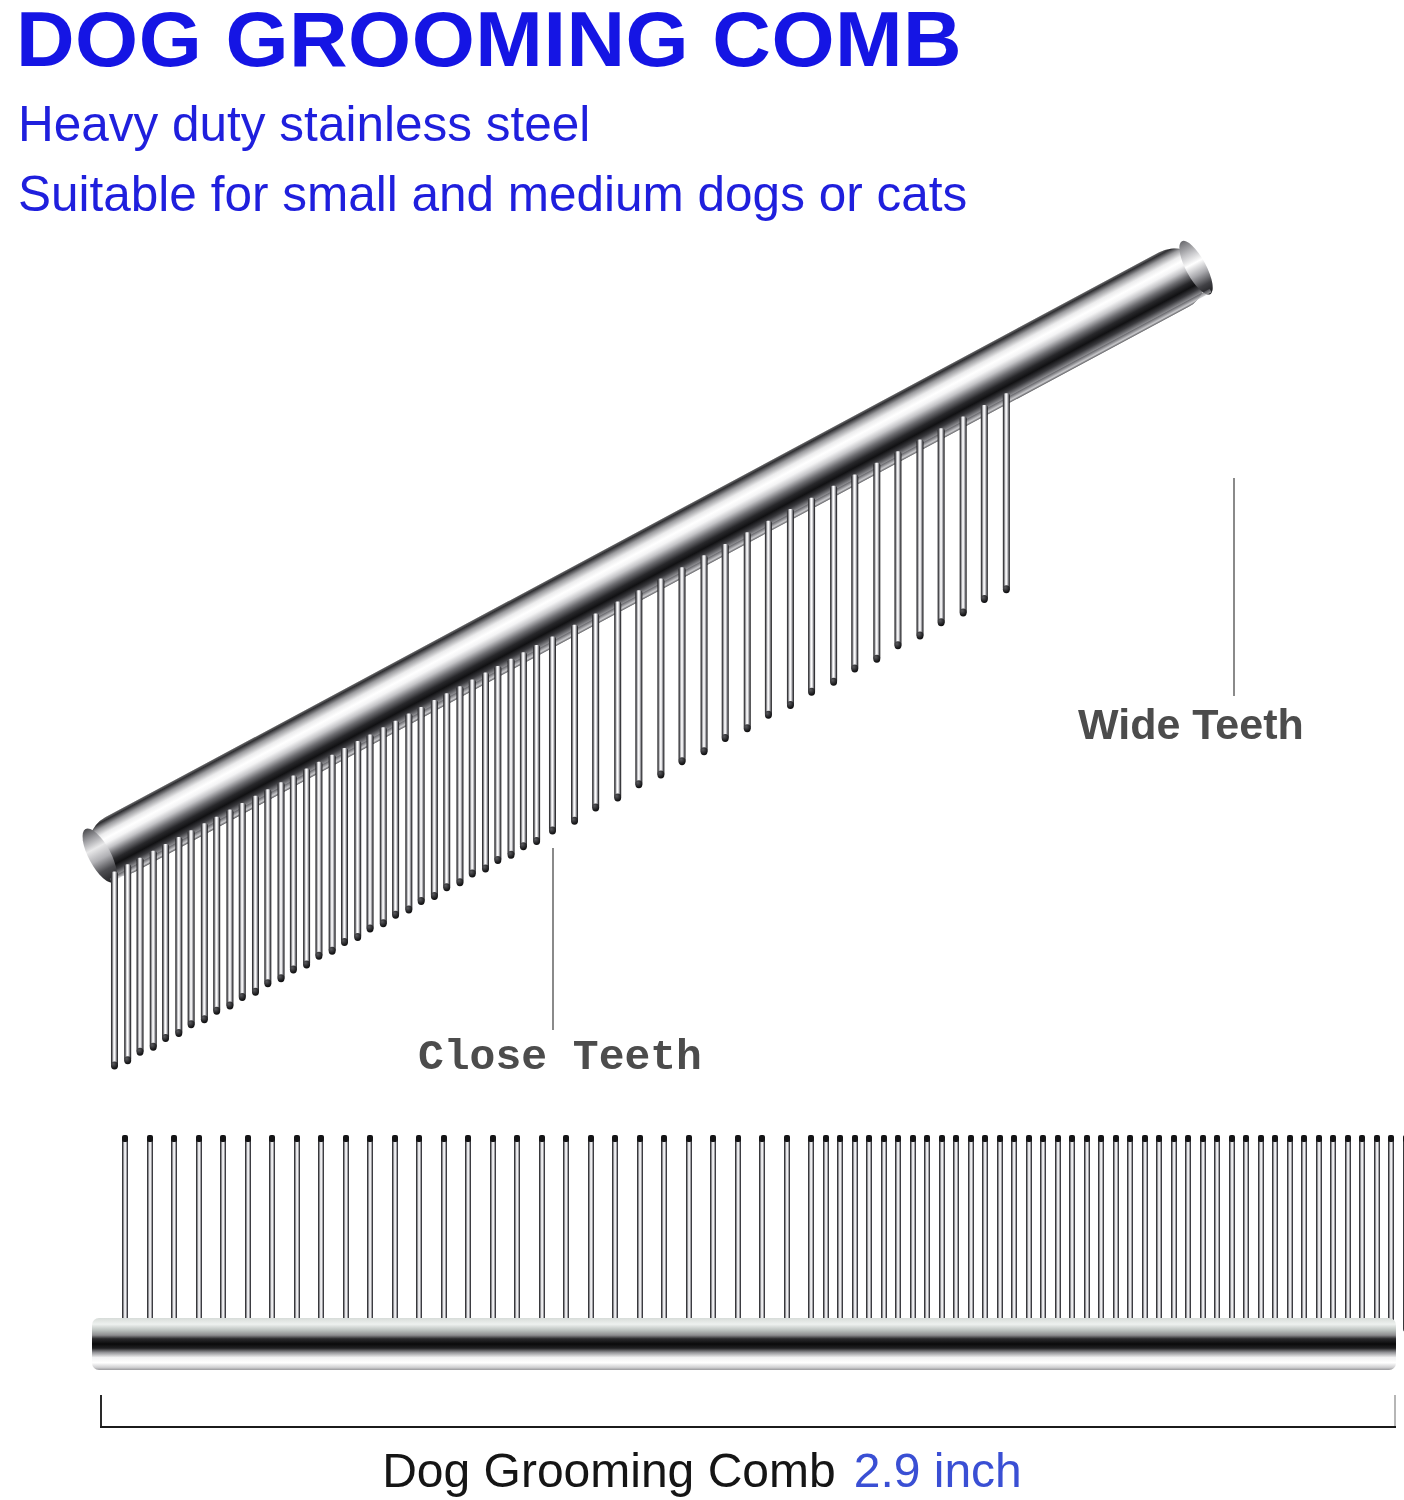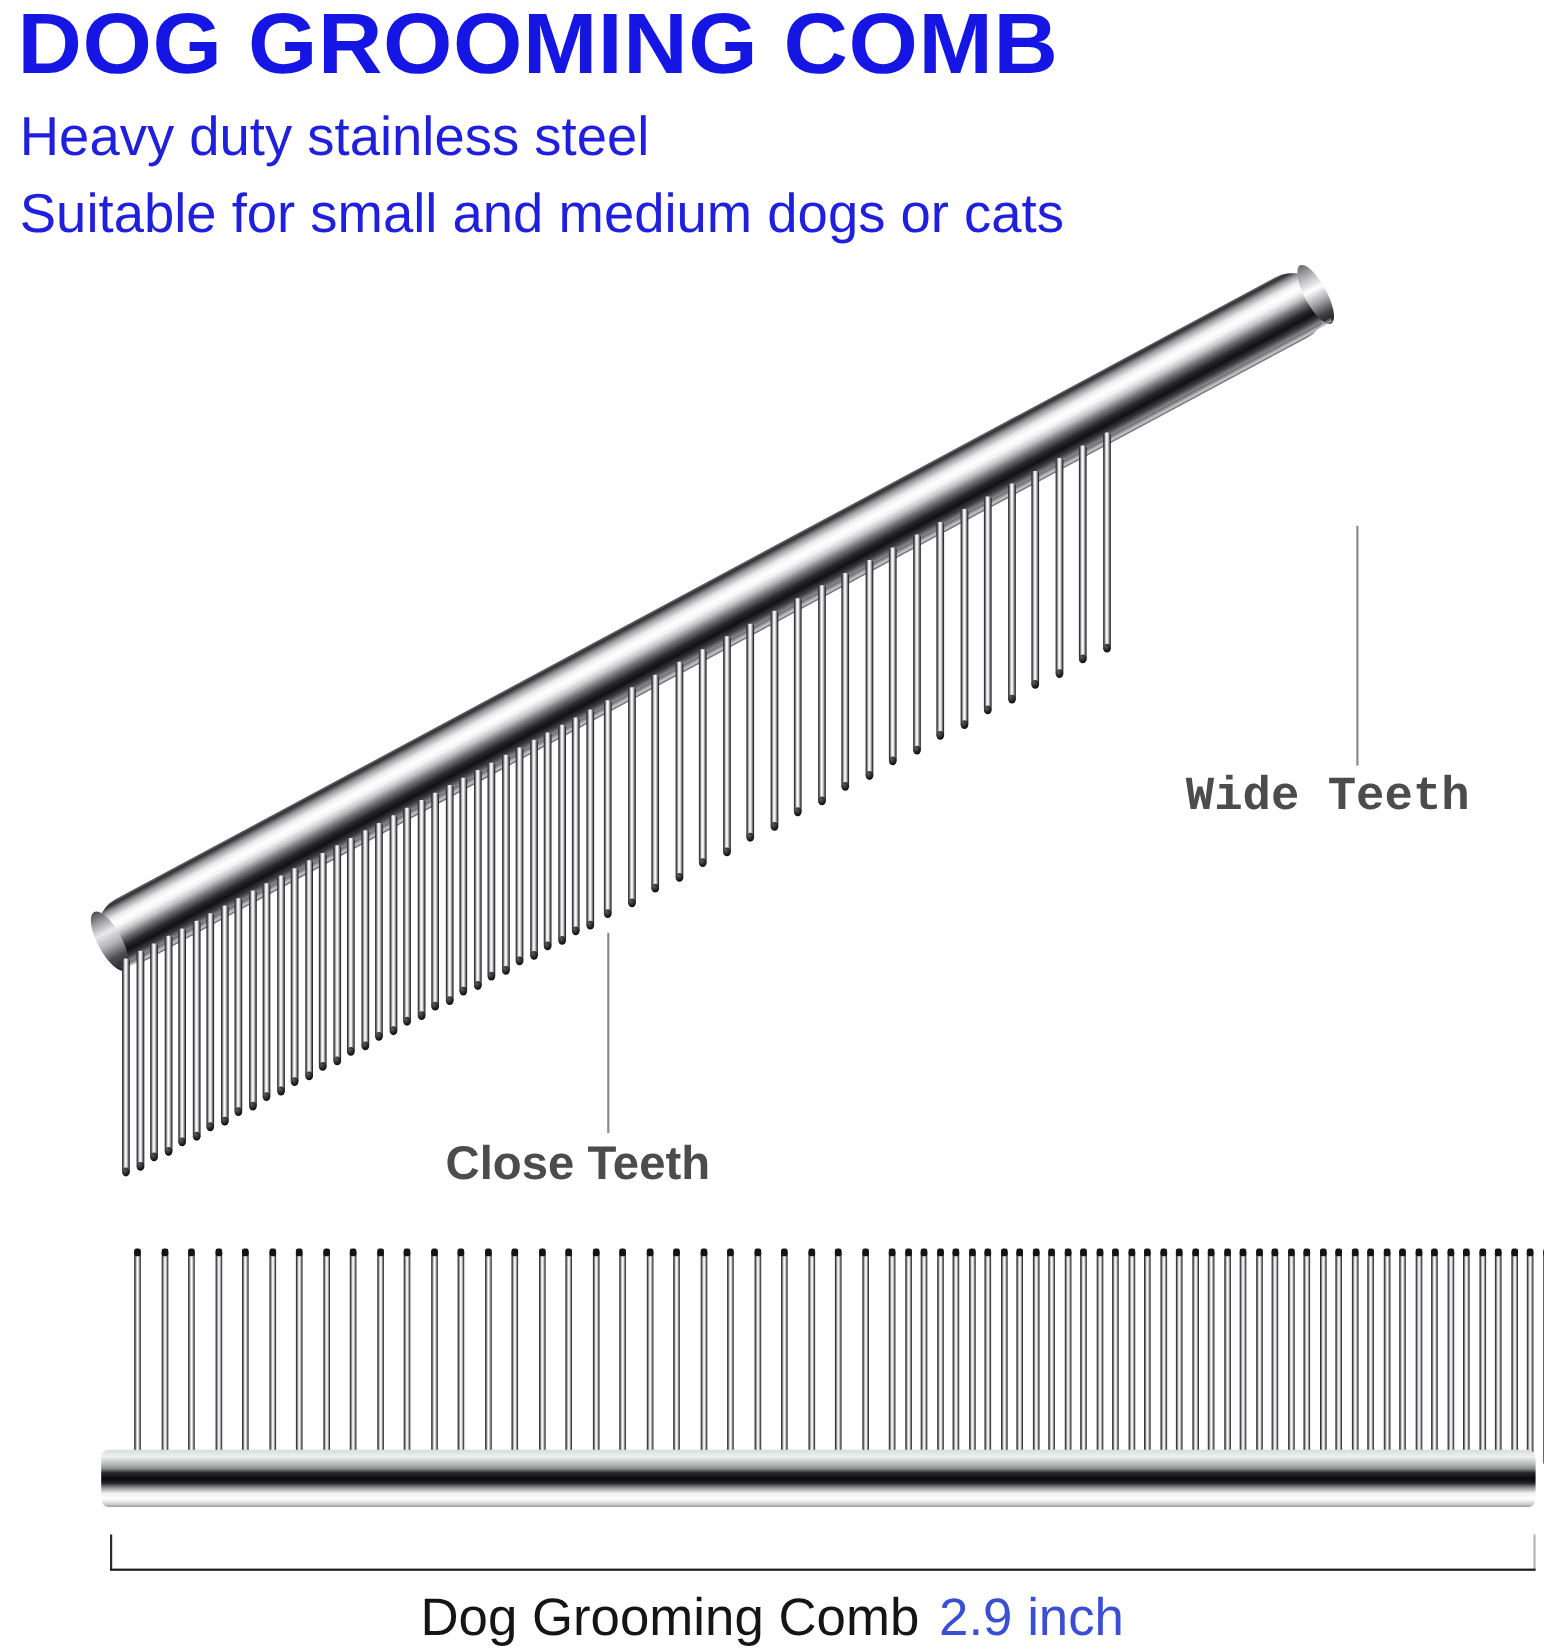--- a/index.html
+++ b/index.html
@@ -338,24 +338,24 @@
           <div class="tooth" style="left: 923.5px; height: 198px;"></div>
           <div class="tooth" style="left: 948px; height: 196px;"></div>
           <div class="tooth" style="left: 972.5px; height: 198px;"></div>
           <div class="tooth" style="left: 997px; height: 196px;"></div>
           <div class="tooth" style="left: 1021.5px; height: 198px;"></div>
         </div>
     </div>
   </div>
 
   <div class="leader" style="left:1233px; top:478px; height:218px;"></div>
-  <div class="callout-label" style="left:1078px; top:700px;font-family:Liberation Mono, monospace;">Wide Teeth</div>
+  <div class="callout-label" style="left:1078px; top:700px;">Wide Teeth</div>
 
   <div class="leader" style="left:552px; top:848px; height:182px;"></div>
-  <div class="callout-label" style="left:405px; top:1034px;">Close Teeth</div>
+  <div class="callout-label" style="left:418px; top:1034px;font-family:Liberation Mono, monospace;">Close Teeth</div>
 
   <div id="bottom-comb">
     <div id="vteeth">
         <div class="vtooth" style="left: 122px; top: 1136px; height: 196px;"></div>
         <div class="vtooth" style="left: 146.5px; top: 1136px; height: 196px;"></div>
         <div class="vtooth" style="left: 171px; top: 1136px; height: 196px;"></div>
         <div class="vtooth" style="left: 195.5px; top: 1136px; height: 196px;"></div>
         <div class="vtooth" style="left: 220px; top: 1136px; height: 196px;"></div>
         <div class="vtooth" style="left: 244.5px; top: 1136px; height: 196px;"></div>
         <div class="vtooth" style="left: 269px; top: 1136px; height: 196px;"></div>

